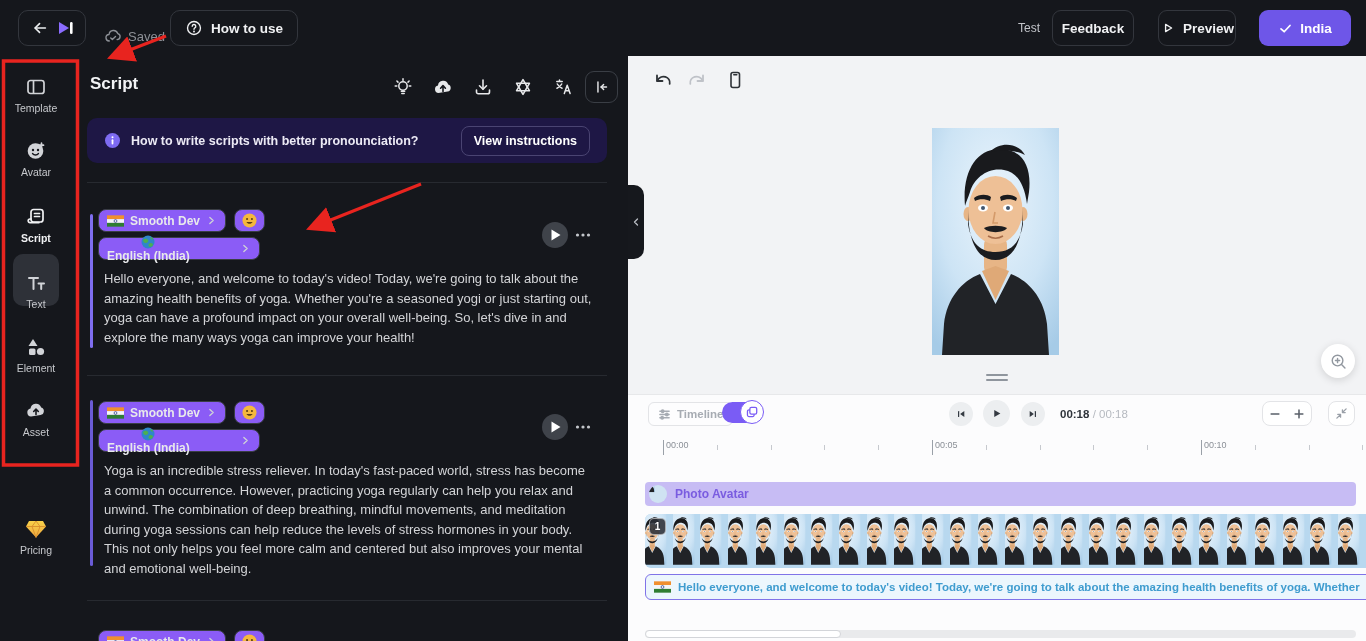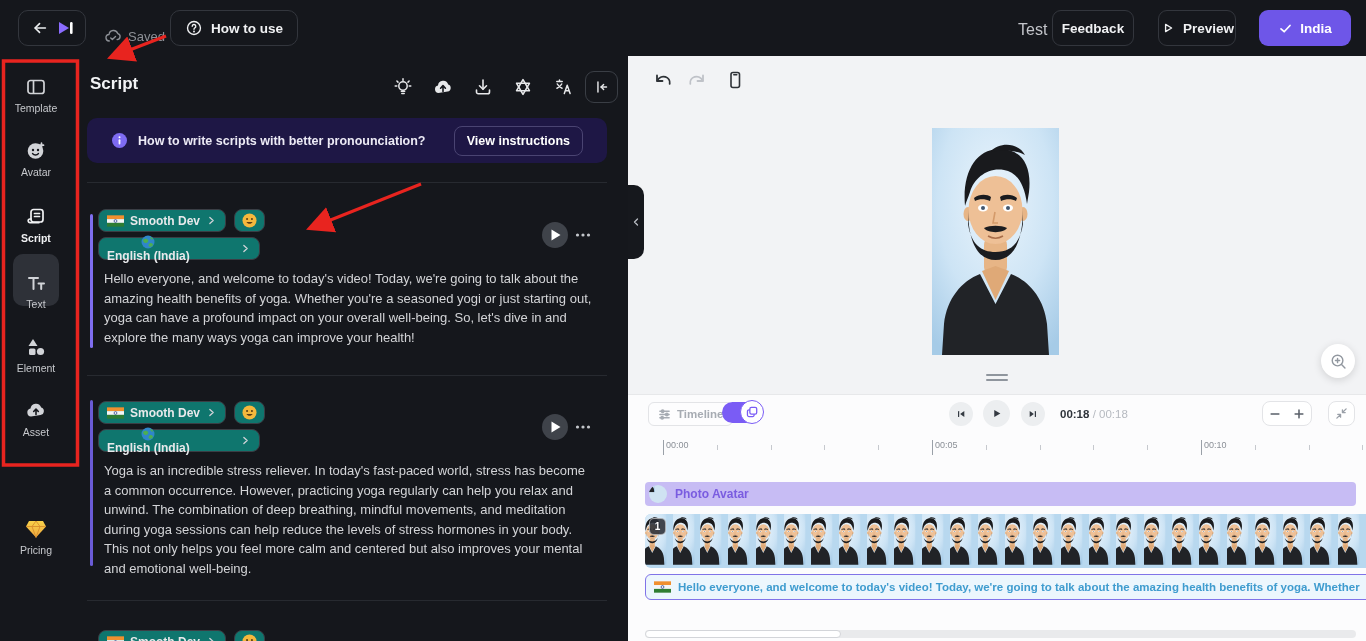--- a/index.html
+++ b/index.html
@@ -10,43 +10,43 @@
   body{background:#000;font-family:"Liberation Sans","DejaVu Sans",sans-serif;}
   .app{position:relative;width:1366px;height:641px;background:#15171c;overflow:hidden;}
   svg{display:block;}
   .abs{position:absolute;}
 
   
   .topbar{position:absolute;left:0;top:0;width:1366px;height:56px;background:#15171c;z-index:5;}
   .back-group{position:absolute;left:18px;top:10px;width:68px;height:36px;border:1px solid #33363d;border-radius:10px;display:flex;align-items:center;justify-content:center;gap:9px;cursor:pointer;}
   .saved{position:absolute;left:104px;top:8px;height:56px;display:flex;align-items:center;gap:6px;color:#8d9096;font-size:13px;}
   .howto{position:absolute;left:170px;top:10px;height:36px;border:1px solid #33363d;border-radius:10px;display:flex;align-items:center;gap:8px;padding:0 14px;color:#f0f1f3;font-size:13.5px;font-weight:700;cursor:pointer;}
-  .test-label{position:absolute;left:1018px;top:21px;color:#c3c5ca;font-size:16px;}
+  .test-label{position:absolute;left:1018px;top:21px;color:#c3c5ca;font-size:12px;}
   .tb-btn{position:absolute;top:10px;height:36px;border:1px solid #33363d;border-radius:9px;display:flex;align-items:center;justify-content:center;gap:7px;color:#f0f1f3;font-size:13.5px;font-weight:700;cursor:pointer;background:transparent;}
   .feedback{left:1052px;width:82px;}
   .preview{left:1158px;width:78px;}
   .submit{position:absolute;left:1259px;top:10px;width:92px;height:36px;background:var(--accent-purple);border-radius:9px;display:flex;align-items:center;justify-content:center;gap:7px;color:#fff;font-size:13.5px;font-weight:700;cursor:pointer;}
 
   
   .sidebar{position:absolute;left:0;top:56px;width:72px;height:585px;background:#15171c;z-index:4;}
   .side-item{position:absolute;left:0;width:72px;display:flex;flex-direction:column;align-items:center;gap:4px;cursor:pointer;}
   .side-item .lbl{font-size:10.5px;color:#c6c8cc;}
   .side-active{position:absolute;left:13px;top:198px;width:46px;height:52px;background:#2e3138;border-radius:10px;}
 
   
   .panel{position:absolute;left:72px;top:56px;width:556px;height:585px;background:#15171c;overflow:hidden;z-index:3;}
   .panel-title{position:absolute;left:18px;top:18px;font-size:17px;font-weight:700;color:#f2f3f5;}
   .hicon{position:absolute;top:21px;cursor:pointer;}
   .collapse-btn{position:absolute;left:513px;top:15px;width:33px;height:32px;border:1px solid #3a3e45;border-radius:9px;display:flex;align-items:center;justify-content:center;cursor:pointer;}
-  .banner{position:absolute;left:15px;top:62px;width:520px;height:45px;background:var(--banner-bg);border-radius:10px;display:flex;align-items:center;padding:0 24px;gap:10px;}
+  .banner{position:absolute;left:15px;top:62px;width:520px;height:45px;background:var(--banner-bg);border-radius:10px;display:flex;align-items:center;padding:0 17px;gap:10px;}
   .banner-text{color:#eceaf5;font-size:12.5px;font-weight:600;flex:1;}
   .banner-btn{border:1px solid #4a4472;border-radius:8px;padding:7px 12px;color:#fff;font-size:12.5px;font-weight:700;cursor:pointer;white-space:nowrap;}
   .divider{position:absolute;left:15px;width:520px;height:1px;background:#272a30;}
   .accent-bar{position:absolute;left:18px;width:3px;border-radius:2px;background:#7f6ef0;}
-  .chip{display:flex;align-items:center;gap:6px;height:23px;padding:0 8px;border:1px solid #3a3e45;border-radius:8px;background:#0f766e;color:#e8e9eb;font-size:12px;font-weight:600;cursor:pointer;}
+  .chip{display:flex;align-items:center;gap:6px;height:23px;padding:0 8px;border:1px solid #3a3e45;border-radius:8px;background:#8b5cf6;color:#e8e9eb;font-size:12px;font-weight:600;cursor:pointer;}
   .chip-row{position:absolute;display:flex;gap:8px;align-items:center;}
   .lang-chip{width:162px;justify-content:space-between;}
   .lang-left{display:flex;align-items:center;flex-direction:column;}
   .play-btn{position:absolute;width:26px;height:26px;border-radius:50%;background:#3f434a;display:flex;align-items:center;justify-content:center;cursor:pointer;}
   .dots-btn{position:absolute;cursor:pointer;}
   .block-text{position:absolute;left:32px;width:490px;color:#d3d4d7;font-size:13px;line-height:19.5px;cursor:text;}
 
   
   .canvas{position:absolute;left:628px;top:56px;width:738px;height:585px;background:#f2f3f5;overflow:hidden;}
   .panel-tab{position:absolute;left:0;top:129px;width:16px;height:74px;background:#16181d;border-radius:0 10px 10px 0;display:flex;align-items:center;justify-content:center;cursor:pointer;}

